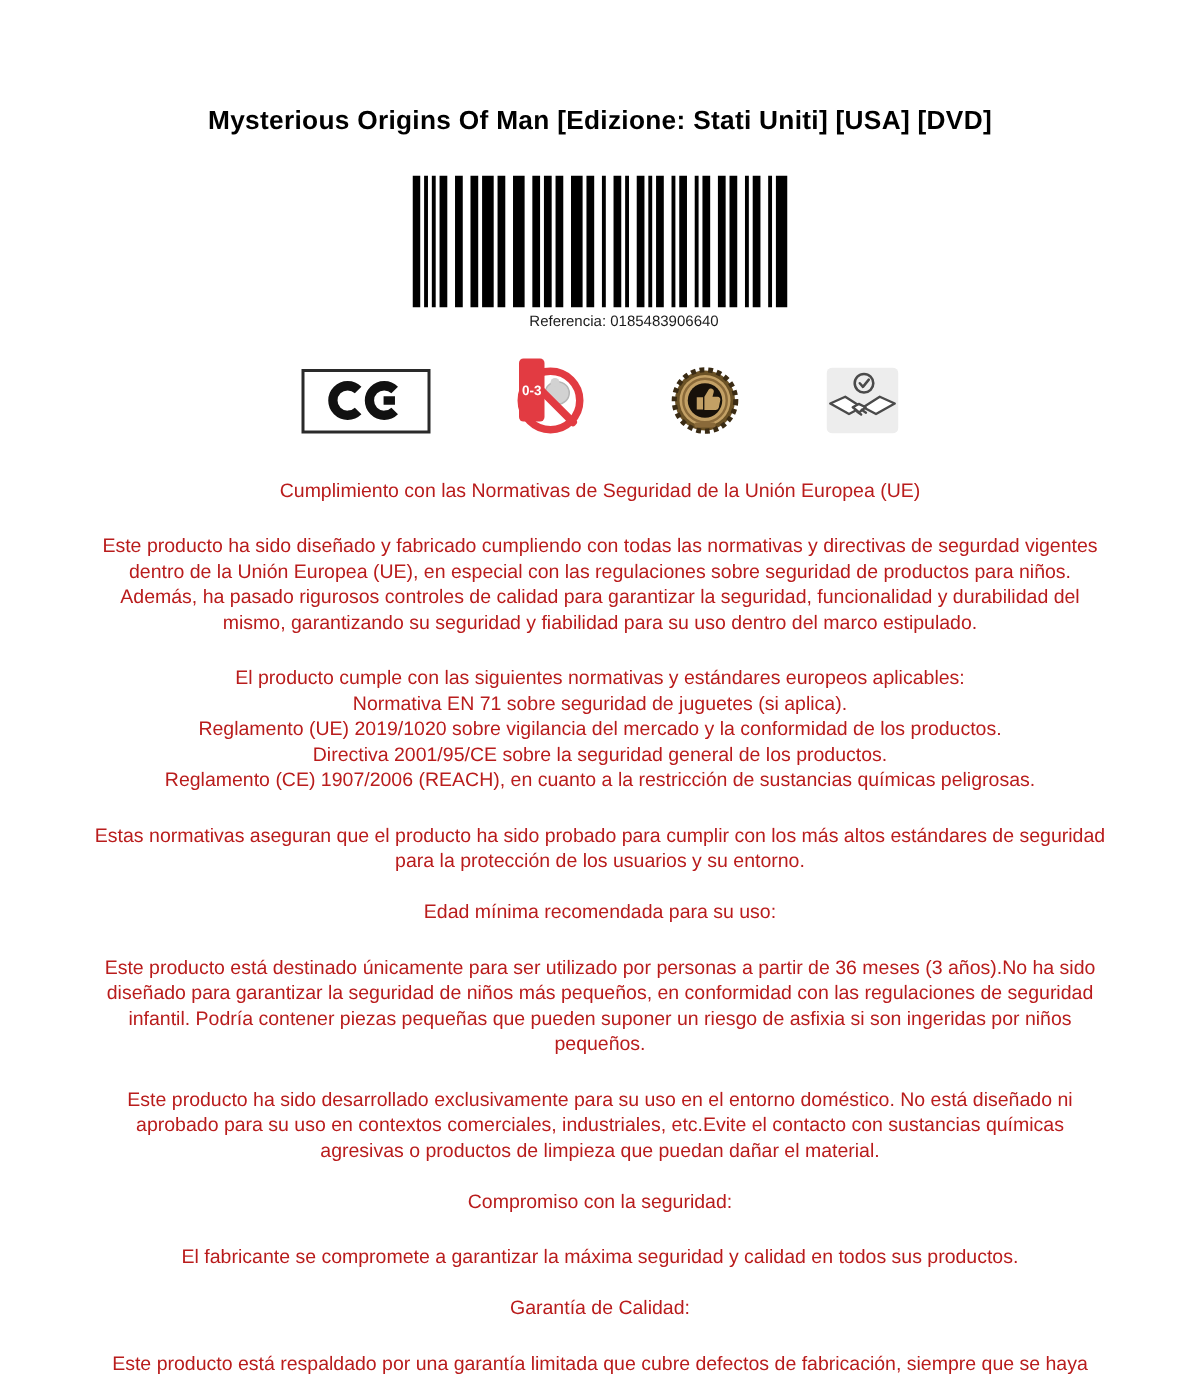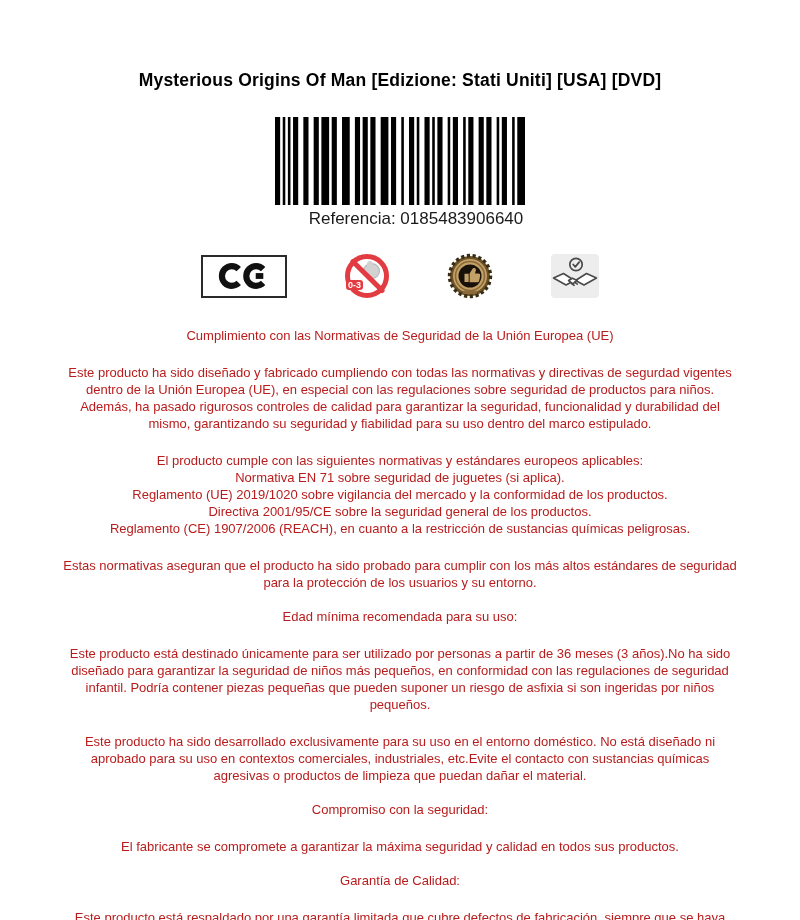--- a/index.html
+++ b/index.html
@@ -25,21 +25,21 @@
     margin-top: 26px;
   }
   .barcode-svg {
     display: block;
     margin: 0 auto;
     width: 250px;
     height: 88px;
   }
   .reference-label {
     margin-top: 4px;
-    font-size: 17px;
+    font-size: 10px;
     color: #1a1a1a;
     padding-left: 32px;
   }
   .icons-row {
     margin-top: 22px;
     display: flex;
     justify-content: center;
     align-items: center;
     gap: 58px;
     height: 50px;
@@ -97,21 +97,21 @@
   }
   .age-label {
     position: absolute;
     left: 1px;
     bottom: 8px;
     background: #e23b42;
     color: #ffffff;
     font-size: 9px;
     font-weight: 700;
     line-height: 10px;
-    padding: 0 2px;
+    padding: 16px 2px;
     border-radius: 3px;
   }
   .seal-svg, .handshake-svg { display: block; }
   .content {
     margin: 26px auto 0;
     width: 676px;
     font-size: 13px;
     line-height: 17px;
     color: #b91c1c;
   }

